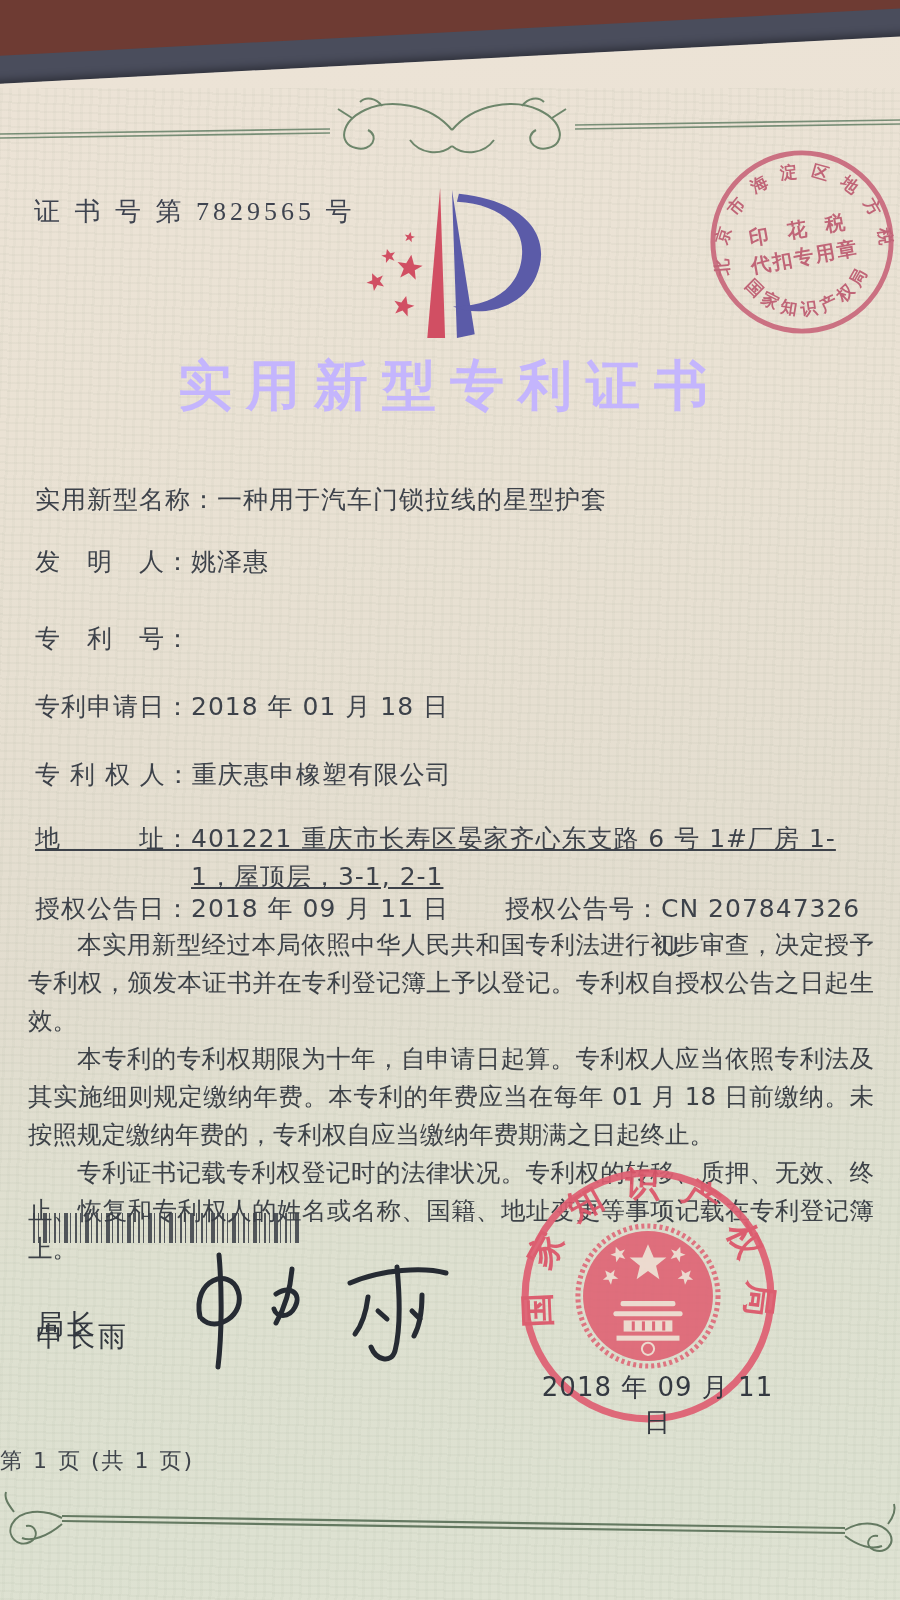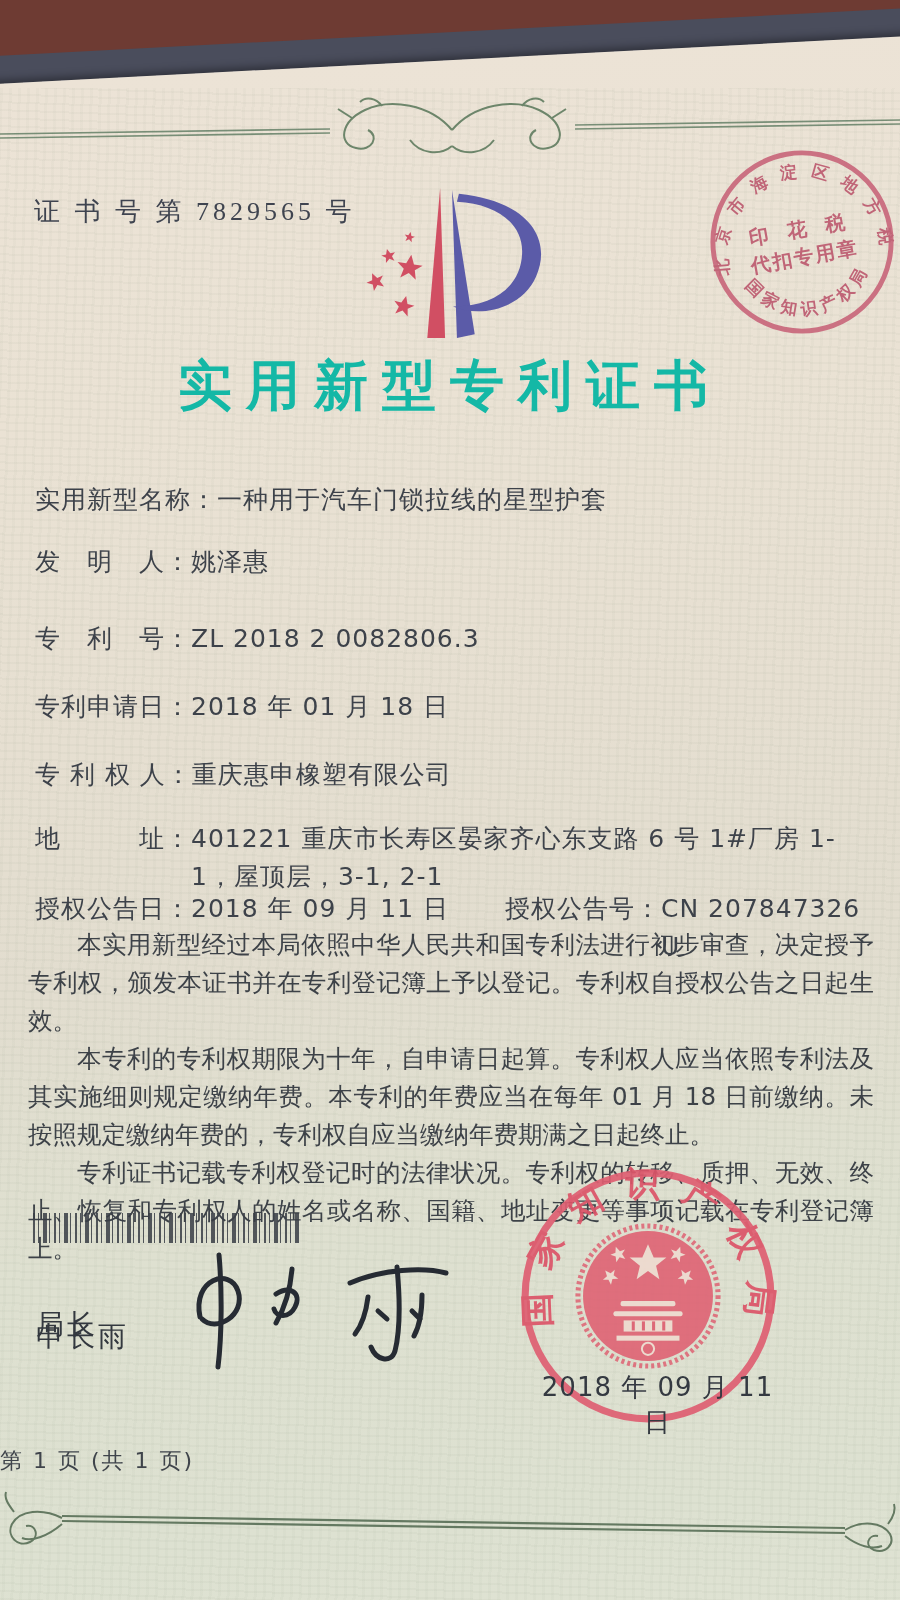--- a/index.html
+++ b/index.html
@@ -35,29 +35,29 @@
     font-family:"Liberation Serif","DejaVu Serif",serif;
   }
   
   .stamp{left:703px;top:143px;width:198px;height:198px;transform:rotate(-10deg);opacity:.92;}
   
   .logo{left:342px;top:180px;width:218px;height:168px;}
   
   .title{
     left:0;top:350px;width:900px;text-align:center;
     font-family:"Liberation Serif","DejaVu Serif",serif;font-weight:700;
-    font-size:54px;letter-spacing:14px;color:#14b8a6;
+    font-size:54px;letter-spacing:14px;color:#c4b5fd;
   }
   
   .field{left:35px;width:830px;display:flex;align-items:flex-start;
     font-size:25px;color:#3d424a;letter-spacing:1px;line-height:1.5;}
   .field .lbl{white-space:nowrap;}
   .field .val{flex:1;}
   .f1{top:481px;} .f2{top:543px;} .f3{top:620px;} .f4{top:688px;}
-  .f5{top:756px;} .f6{top:820px;}
+  .f5{top:756px;} .f6{top:820px;text-decoration:underline;}
   .f7{top:890px;width:440px;justify-content:flex-end;} 
   .f8{left:505px;top:890px;width:370px;}
   
   .body-text{left:28px;top:926px;width:846px;color:#3d4248;
     font-size:24.5px;line-height:38px;text-align:justify;}
   .body-text p{margin:0;text-indent:2em;}
   
   .barcode{
     left:33px;top:1213px;width:268px;height:30px;opacity:.85;
     background:repeating-linear-gradient(90deg,
@@ -145,21 +145,20 @@
 <div class="layer field f1">
   <span class="lbl">实用新型名称：</span>
   <span class="val">一种用于汽车门锁拉线的星型护套</span>
 </div>
 <div class="layer field f2">
   <span class="lbl">发　明　人：</span>
   <span class="val">姚泽惠</span>
 </div>
 <div class="layer field f3">
   <span class="lbl">专　利　号：</span>
-  <span class="val">ZL 2018 2 0082806.3</span>
 </div>
 <div class="layer field f4">
   <span class="lbl">专利申请日：</span>
   <span class="val">2018 年 01 月 18 日</span>
 </div>
 <div class="layer field f5">
   <span class="lbl">专 利 权 人：</span>
   <span class="val">重庆惠申橡塑有限公司</span>
 </div>
 <div class="layer field f6">

